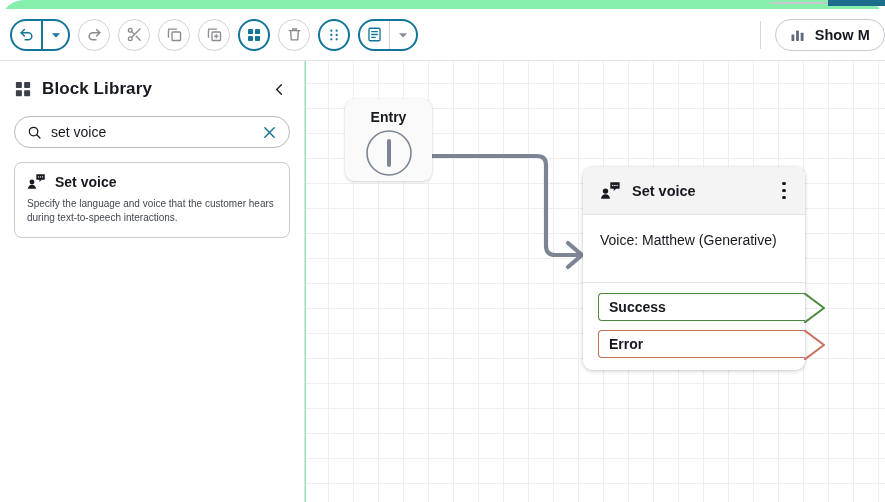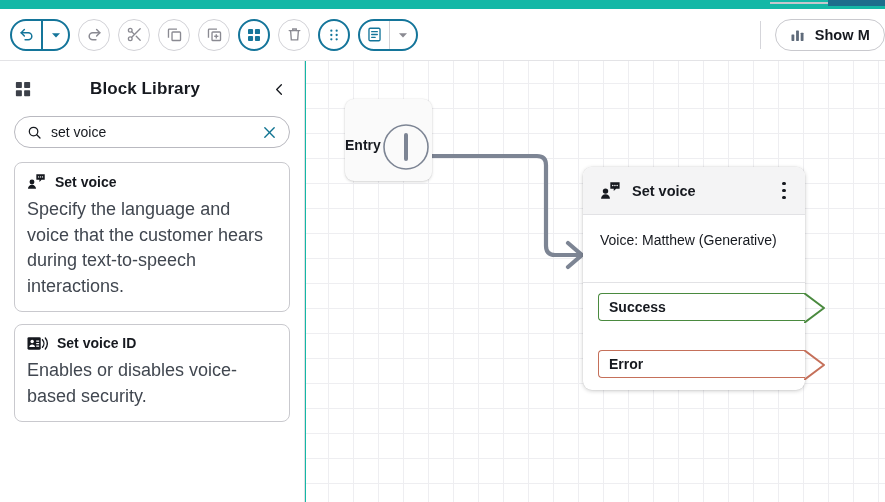--- a/index.html
+++ b/index.html
@@ -3,21 +3,21 @@
 <meta charset="utf-8">
 <style>
   * { box-sizing: border-box; margin: 0; padding: 0; }
   html, body {
     width: 885px; height: 502px;
     overflow: hidden;
     background: #ffffff;
     font-family: "Liberation Sans", sans-serif;
     -webkit-font-smoothing: antialiased;
   }
-  #app { position: relative; width: 885px; height: 502px; background: #14b8a6; }
+  #app { position: relative; width: 885px; height: 502px; background: #86efac; border-radius: 24px; }
 
   
   .top-accent {
     position: absolute; top: 0; left: 828px; width: 57px; height: 6px;
     background: #1c6e8c;
   }
   .top-accent-grey {
     position: absolute; top: 2px; left: 770px; width: 58px; height: 2px;
     background: #c6c6cd;
   }
@@ -68,21 +68,21 @@
   .show-metrics span {
     font-size: 14.5px; font-weight: 700; color: #16191f; letter-spacing: .1px;
   }
 
   
   .sidebar {
     position: absolute; top: 61px; left: 0; width: 305px; height: 441px;
     background: #ffffff; border-right: 1px solid #dfdfe3;
     padding: 14px 14px 0 14px;
   }
-  .sb-header { display: flex; align-items: center; height: 28px; margin-bottom: 13px; gap: 48px; }
+  .sb-header { display: flex; align-items: center; height: 28px; margin-bottom: 13px; }
   .sb-header .sb-title {
     font-size: 17px; font-weight: 700; color: #16191f; margin-left: 10px;
     letter-spacing: .1px;
   }
   .sb-header .collapse {
     margin-left: auto; width: 22px; height: 22px;
     display: flex; align-items: center; justify-content: center; cursor: pointer;
   }
 
   .search-box {
@@ -98,40 +98,40 @@
   }
   .search-clear { width: 18px; height: 18px; cursor: pointer; display:flex; align-items:center; justify-content:center; }
 
   .block-card {
     border: 1px solid #c9c9ce; border-radius: 8px;
     padding: 10px 12px 12px 12px; margin-bottom: 12px;
     background: #fff; cursor: grab;
   }
   .bc-head { display: flex; align-items: center; gap: 9px; margin-bottom: 7px; }
   .bc-title { font-size: 14px; font-weight: 700; color: #16191f; }
-  .bc-desc { font-size: 18px; line-height: 1.42; color: #414750; }
+  .bc-desc { font-size: 10px; line-height: 1.42; color: #414750; }
 
   
   .canvas {
     position: absolute; top: 61px; left: 306px; width: 579px; height: 441px;
     background-color: #ffffff;
     background-image:
       linear-gradient(to right, #eeeef1 1.5px, transparent 1.5px),
       linear-gradient(to bottom, #eeeef1 1.5px, transparent 1.5px);
     background-size: 25px 25px;
     background-position: -3px -3px;
     overflow: hidden;
   }
 
   
   .entry-node {
     position: absolute; left: 39px; top: 38px; width: 87px; height: 82px;
     background: #fafafa; border-radius: 9px;
     box-shadow: 0 1px 3px rgba(0,0,0,.16), 0 0 0 .5px rgba(0,0,0,.04);
-    display: flex; flex-direction: row; align-items: center;
+    display: flex; flex-direction: column; align-items: center;
     padding-top: 10px;
   }
   .entry-node .en-title { font-size: 14px; font-weight: 700; color: #16191f; }
 
   
   .voice-node {
     position: absolute; left: 277px; top: 106px; width: 222px;
     background: #ffffff; border-radius: 9px;
     box-shadow: 0 1px 4px rgba(0,0,0,.20), 0 0 0 .5px rgba(0,0,0,.05);
     overflow: visible;
@@ -160,21 +160,21 @@
   .port {
     position: relative; height: 28px; margin: 0 0 0 15px;
     display: flex; align-items: center;
     border: 1px solid #4a8a3f; border-radius: 4px 0 0 4px;
     border-right: none;
     padding-left: 10px; background: #fff;
     font-size: 14px; color: #16191f; cursor: pointer;
     width: 207px;
     font-weight: bold;
   }
-  .port.error { border-color: #c5705a; margin-top: 29px; }
+  .port.error { border-color: #c5705a; margin-top: 9px; }
   .port .arrow {
     position: absolute; right: -21px; top: -1px; width: 22px; height: 30px;
     pointer-events: none;
   }
 </style>
 </head>
 <body>
 
 <div id="app">
 
@@ -327,36 +327,20 @@
           <path d="M11.8 1.2h10.6v7.2h-4l-2.7 2.6V8.4h-3.9z" fill="#16191f"></path>
           <circle cx="14.6" cy="4.7" r=".85" fill="#fff"></circle>
           <circle cx="17.1" cy="4.7" r=".85" fill="#fff"></circle>
           <circle cx="19.6" cy="4.7" r=".85" fill="#fff"></circle>
         </svg>
         <div class="bc-title">Set voice</div>
       </div>
       <div class="bc-desc">Specify the language and voice that the customer hears during text-to-speech interactions.</div>
     </div>
 
-    <div class="block-card">
-      <div class="bc-head">
-        <svg width="21" height="15" viewBox="0 0 26 18">
-          <rect x="0.6" y="1.2" width="16.4" height="15.4" rx="1.6" fill="#16191f"></rect>
-          <circle cx="6.4" cy="6.6" r="2.1" fill="#fff"></circle>
-          <path d="M2.9 13.4c0-2 1.6-3.3 3.5-3.3s3.5 1.3 3.5 3.3z" fill="#fff"></path>
-          <rect x="11.4" y="5.3" width="3.6" height="1.5" fill="#fff"></rect>
-          <rect x="11.4" y="8.4" width="3.6" height="1.5" fill="#fff"></rect>
-          <rect x="11.4" y="11.5" width="3.6" height="1.5" fill="#fff"></rect>
-          <path d="M19.1 4.3a7 7 0 0 1 0 9.4" fill="none" stroke="#16191f" stroke-width="1.7" stroke-linecap="round"></path>
-          <path d="M22.7 2.2a10.6 10.6 0 0 1 0 13.6" fill="none" stroke="#16191f" stroke-width="1.7" stroke-linecap="round"></path>
-        </svg>
-        <div class="bc-title">Set voice ID</div>
-      </div>
-      <div class="bc-desc">Enables or disables voice-based security.</div>
-    </div>
   </div>
 
   <div class="canvas">
 
     <svg width="579" height="441" style="position:absolute;left:0;top:0;pointer-events:none">
       <path d="M 126 95 L 231 95 Q 240 95 240 104 L 240 185 Q 240 194 249 194 L 272 194" fill="none" stroke="#7d8594" stroke-width="4.2" stroke-linecap="round" stroke-linejoin="round"></path>
       <path d="M 262 182 L 276 194 L 262 206" fill="none" stroke="#7d8594" stroke-width="4.2" stroke-linecap="round" stroke-linejoin="round"></path>
     </svg>
 
     <div class="entry-node">

